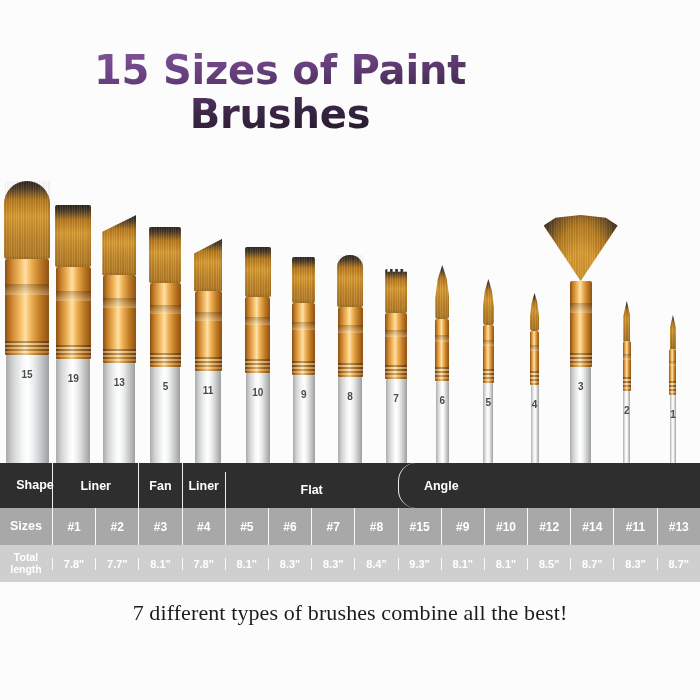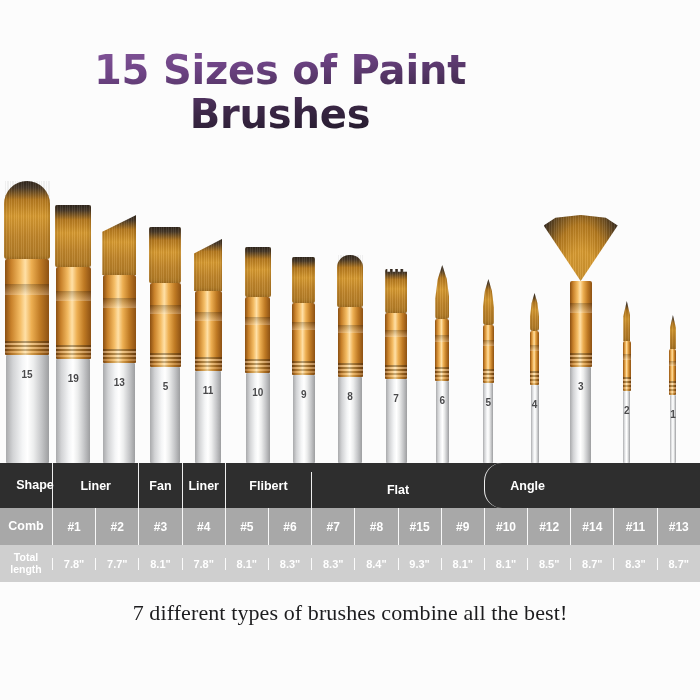--- a/index.html
+++ b/index.html
@@ -289,26 +289,25 @@
         </div>
       </div>
     </div>
 
   <div class="table">
     <div class="trow row-shape" id="row-shape">
       <div class="lbl">Shape</div>
     <div class="cell" style="width: 86.4px; flex: 0 0 86.4px;">Liner</div>
         <div class="cell" style="width: 43.2px; flex: 0 0 43.2px;">Fan</div>
         <div class="cell" style="width: 43.2px; flex: 0 0 43.2px;">Liner</div>
-        <div class="cell" style="width: 86.4px; flex: 0 0 86.4px;">Flibert</div>
         <div class="cell" style="width: 172.8px; flex: 0 0 172.8px; margin-top: 9px;">Flat</div>
         <div class="cell" style="width: 86.4px; flex: 0 0 86.4px; border-radius: 18px;">Angle</div>
       </div>
     <div class="trow row-type" id="row-type">
-      <div class="lbl">Comb</div>
+      <div class="lbl">Sizes</div>
     <div class="cell" style="width: 43.2px; flex: 0 0 43.2px;">#1</div>
         <div class="cell" style="width: 43.2px; flex: 0 0 43.2px;">#2</div>
         <div class="cell" style="width: 43.2px; flex: 0 0 43.2px;">#3</div>
         <div class="cell" style="width: 43.2px; flex: 0 0 43.2px;">#4</div>
         <div class="cell" style="width: 43.2px; flex: 0 0 43.2px;">#5</div>
         <div class="cell" style="width: 43.2px; flex: 0 0 43.2px;">#6</div>
         <div class="cell" style="width: 43.2px; flex: 0 0 43.2px;">#7</div>
         <div class="cell" style="width: 43.2px; flex: 0 0 43.2px;">#8</div>
         <div class="cell" style="width: 43.2px; flex: 0 0 43.2px;">#15</div>
         <div class="cell" style="width: 43.2px; flex: 0 0 43.2px;">#9</div>

